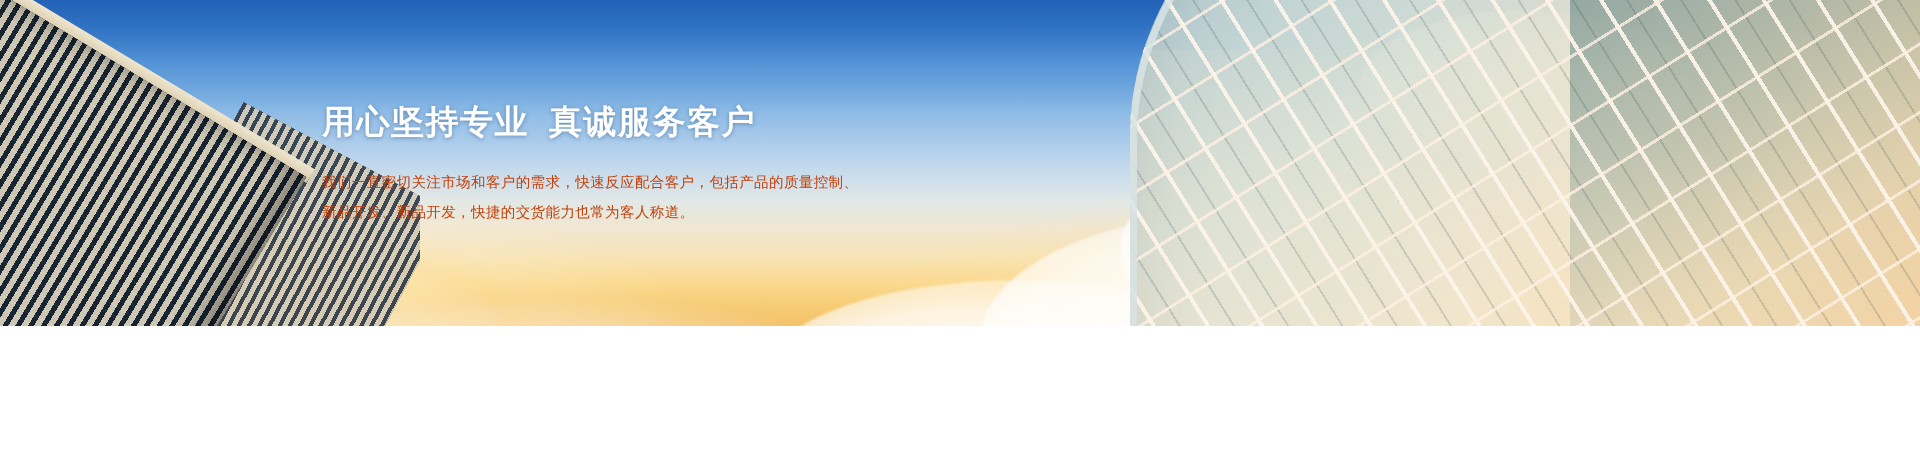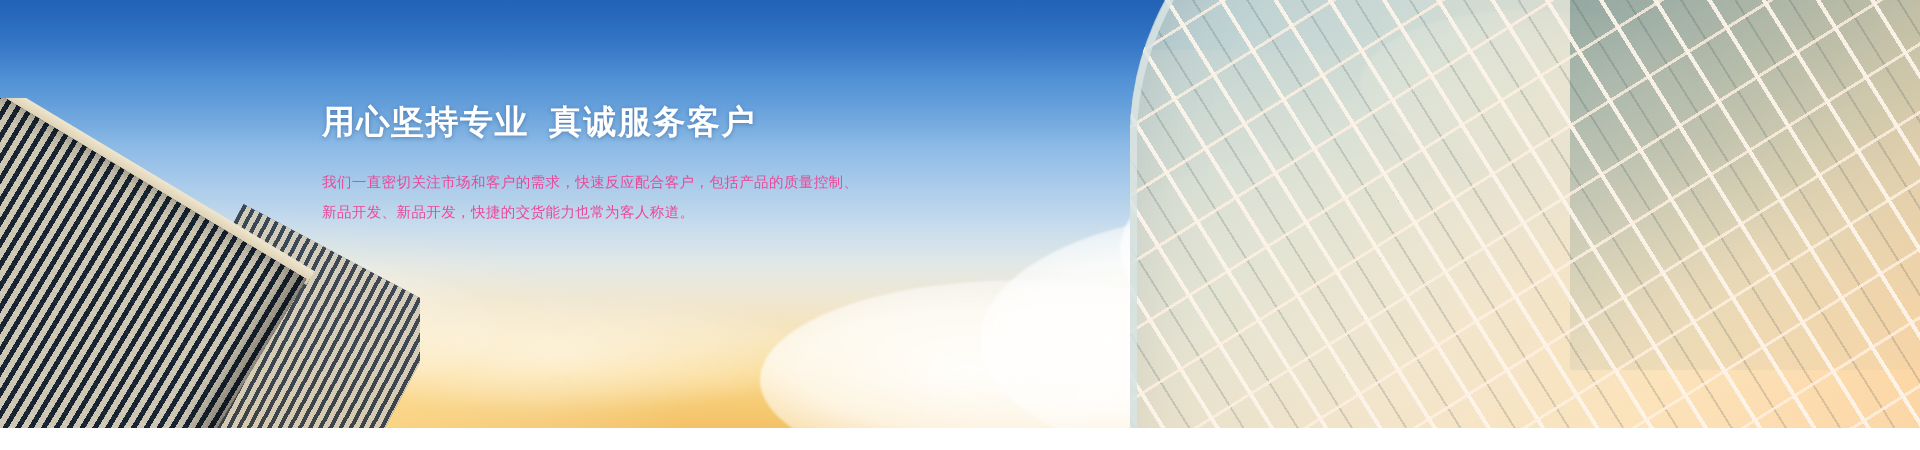--- a/index.html
+++ b/index.html
@@ -3,21 +3,21 @@
 <meta charset="utf-8">
 <style>
   html, body {
     margin: 0;
     padding: 0;
     background: #ffffff;
   }
   #banner {
     position: relative;
     width: 1920px;
-    height: 428px;
+    height: 326px;
     overflow: hidden;
     font-family: Liberation Sans, sans-serif;
   }
 
   
   .sky {
     position: absolute;
     inset: 0;
     background:
       linear-gradient(to bottom,
@@ -237,21 +237,21 @@
     letter-spacing: 1.5px;
     line-height: 1.1;
     text-shadow: 0 1px 4px rgba(30,70,120,0.45);
     white-space: nowrap;
   }
   .headline .gap { display: inline-block; width: 20px; }
   .subcopy {
     margin: 0;
     font-size: 14.5px;
     line-height: 2.05;
-    color: #ec4899;
+    color: #c2410c;
     letter-spacing: 0.4px;
   }
   .subcopy-line { display: block; white-space: nowrap; }
 </style>
 </head>
 <body>
 
 <div id="banner">
 
   <div class="sky"></div>

